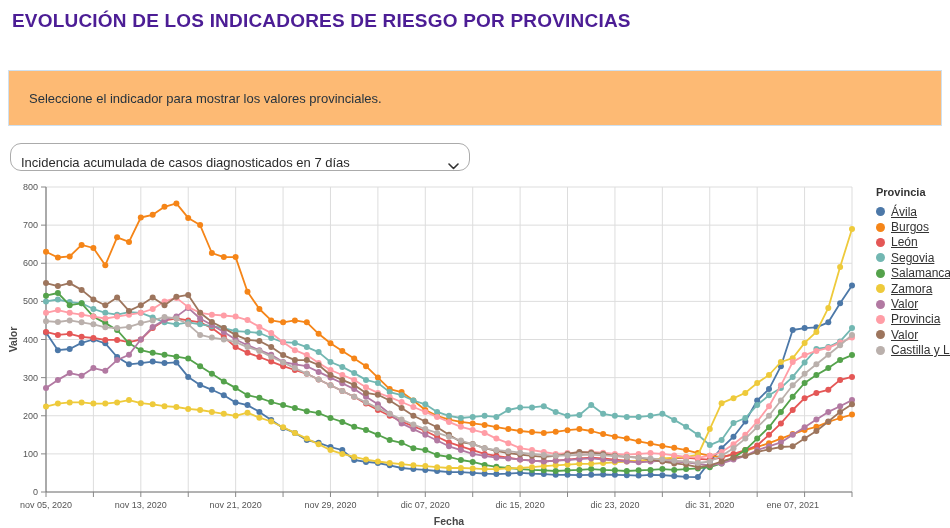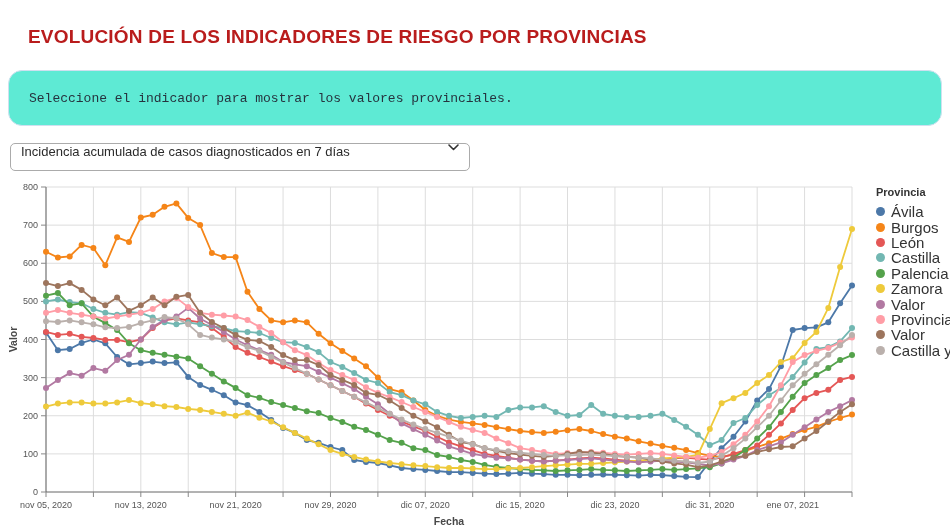--- a/index.html
+++ b/index.html
@@ -1,50 +1,50 @@
 <!DOCTYPE html>
 <html><head>
 <meta charset="utf-8">
 <style>
   html,body{margin:0;padding:0;}
   body{
     width:950px;height:528px;position:relative;background:#ffffff;
     font-family:"Liberation Sans",sans-serif;overflow:hidden;
   }
   .page-title{
-    position:absolute;left:12px;top:10px;margin:16px;
-    font-size:19px;font-weight:700;color:#b91c1c;letter-spacing:.2px;
+    position:absolute;left:12px;top:10px;margin:0;
+    font-size:19px;font-weight:700;color:#4c1d95;letter-spacing:.2px;
   }
   .info-banner{
     position:absolute;left:8px;top:70px;width:932px;height:54px;
-    background:#5eead4;border:1px solid #cfe0ef;border-radius:14px;
-    display:flex;align-items:center;font-family:Liberation Mono, monospace;
+    background:#fdba74;border:1px solid #cfe0ef;border-radius:0;
+    display:flex;align-items:center;
   }
   .info-banner span{
     margin-left:20px;font-size:13px;color:#26333e;
   }
   .select-box{
     position:absolute;left:10px;top:143px;width:460px;height:28px;
-    background:#fff;border:1px solid #ababab;border-radius:5px;
-    display:flex;align-items:flex-start;cursor:pointer;box-sizing:border-box;
+    background:#fff;border:1px solid #ababab;border-radius:11px;
+    display:flex;align-items:flex-end;cursor:pointer;box-sizing:border-box;
   }
   .select-box .sel-text{
     margin-left:10px;font-size:13px;color:#2b2b2b;flex:1;
     white-space:nowrap;overflow:hidden;
   }
   .select-box .chev{margin-right:10px;display:flex;align-items:center;}
   .chart-svg{position:absolute;left:0;top:0;}
   .chart-svg text{font-family:"Liberation Sans",sans-serif;}
   .legend{
     position:absolute;left:864px;top:186px;margin-left:12px;
   }
   .legend-title{font-size:11px;font-weight:700;color:#333;margin-bottom:6px;}
   .legend-item{display:flex;align-items:center;height:15.4px;}
   .legend-swatch{width:9px;height:9px;border-radius:50%;margin-right:6px;flex:0 0 9px;}
-  .legend-label{font-size:15px;color:#333;white-space:nowrap;}
+  .legend-label{font-size:12px;color:#333;white-space:nowrap;text-decoration:underline;}
 </style>
 </head>
 <body>
 
 <h1 class="page-title">EVOLUCIÓN DE LOS INDICADORES DE RIESGO POR PROVINCIAS</h1>
 
 <div class="info-banner">
   <span>Seleccione el indicador para mostrar los valores provinciales.</span>
 </div>
 
@@ -869,25 +869,25 @@
       <div class="legend-item">
         <span class="legend-swatch" style="background: rgb(245, 133, 24);"></span>
         <span class="legend-label">Burgos</span>
       </div>
       <div class="legend-item">
         <span class="legend-swatch" style="background: rgb(228, 87, 86);"></span>
         <span class="legend-label">León</span>
       </div>
       <div class="legend-item">
         <span class="legend-swatch" style="background: rgb(114, 183, 178);"></span>
-        <span class="legend-label">Castilla</span>
+        <span class="legend-label">Segovia</span>
       </div>
       <div class="legend-item">
         <span class="legend-swatch" style="background: rgb(84, 162, 75);"></span>
-        <span class="legend-label">Palencia</span>
+        <span class="legend-label">Salamanca</span>
       </div>
       <div class="legend-item">
         <span class="legend-swatch" style="background: rgb(238, 202, 59);"></span>
         <span class="legend-label">Zamora</span>
       </div>
       <div class="legend-item">
         <span class="legend-swatch" style="background: rgb(178, 121, 162);"></span>
         <span class="legend-label">Valor</span>
       </div>
       <div class="legend-item">

